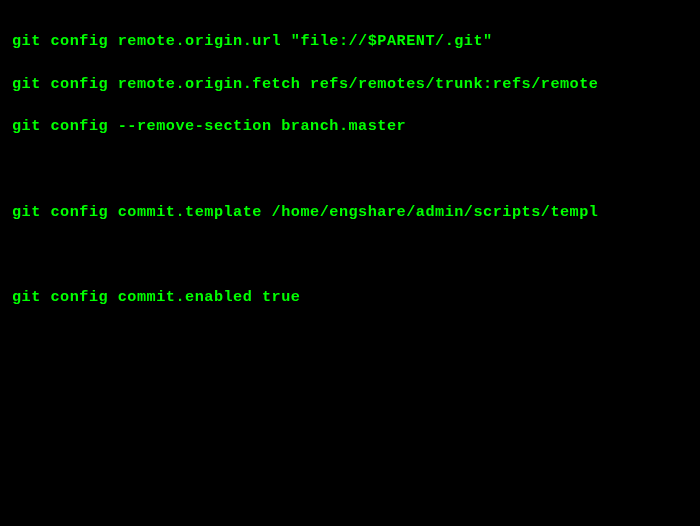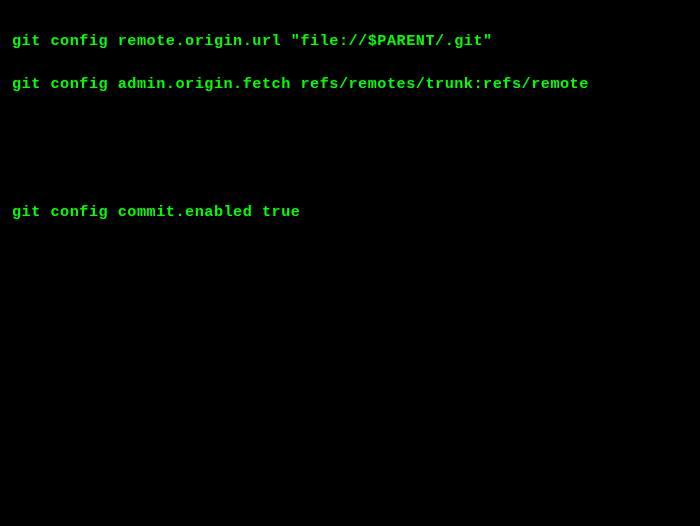--- a/index.html
+++ b/index.html
@@ -28,22 +28,24 @@
     .line {
       display: block;
       min-height: 1.4em;
     }
   </style>
 </head>
 <body>
 
 <div class="terminal">
 <span class="line">git config remote.origin.url "file://$PARENT/.git"</span>
-<span class="line">git config admin.origin.fetch refs/remotes/trunk:refs/remote</span>
+<span class="line">git config remote.origin.fetch refs/remotes/trunk:refs/remote</span>
+<span class="line">git config --remove-section branch.master</span>
 <span class="line"></span>
+<span class="line">git config commit.template /home/engshare/admin/scripts/templ</span>
 <span class="line"></span>
 <span class="line">git config commit.enabled true</span>
 <span class="line"></span>
 
 
 
 
 
 
 

